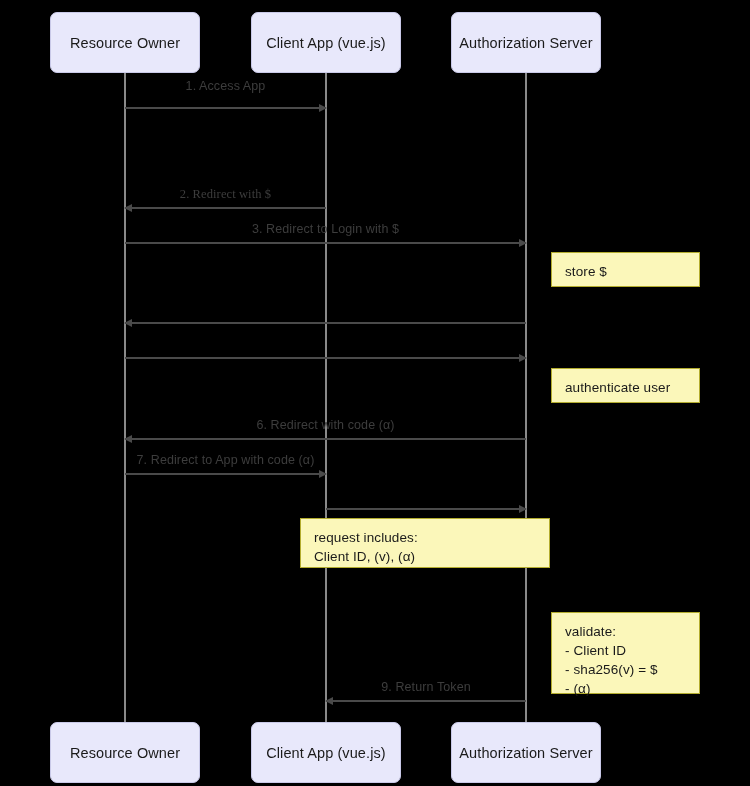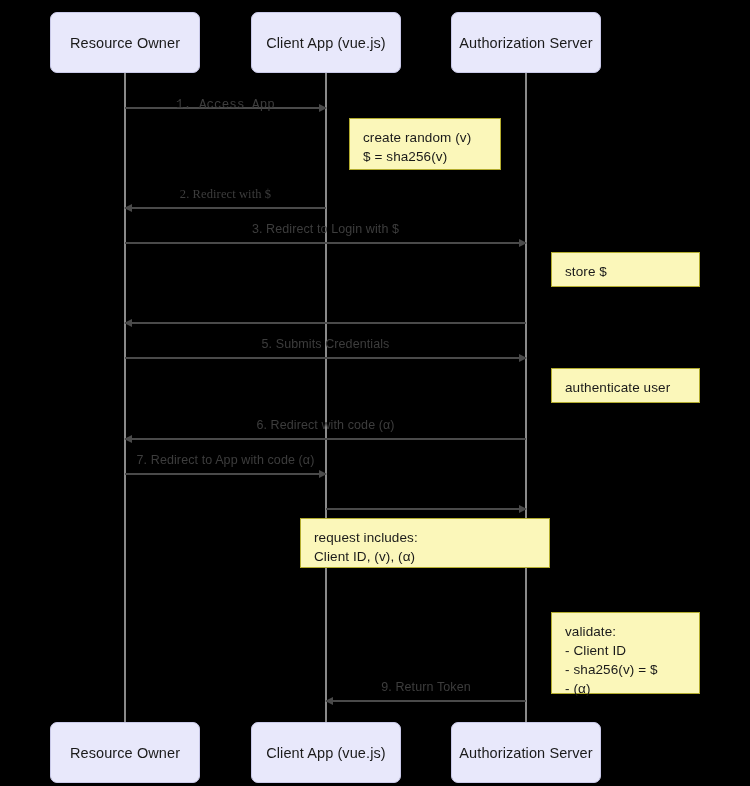--- a/index.html
+++ b/index.html
@@ -107,53 +107,50 @@
     </div>
     <div class="actor-box" style="left: 251px; top: 722px; width: 150px; height: 61px; background: rgb(232, 232, 251); border-color: rgb(201, 201, 232);">
       <span>Client App (vue.js)</span>
     </div>
     <div class="actor-box" style="left: 451px; top: 722px; width: 150px; height: 61px; background: rgb(232, 232, 251); border-color: rgb(201, 201, 232);">
       <span>Authorization Server</span>
     </div>
     <div class="message" style="left: 125px; top: 107px; width: 201px; background: rgb(74, 74, 74);">
       <div class="arrowhead right" style="border-left-color: rgb(74, 74, 74);"></div>
     </div>
-    <div class="message-label" style="left: 125px; width: 201px; top: 98px; font-family: Liberation Mono, monospace;">1. Access App</div>
+    <div class="message-label" style="left: 125px; width: 201px; top: 79px;">1. Access App</div>
     <div class="message" style="left: 125px; top: 207px; width: 201px; background: rgb(74, 74, 74);">
       <div class="arrowhead left" style="border-right-color: rgb(74, 74, 74);"></div>
     </div>
     <div class="message-label" style="left: 125px; width: 201px; top: 187px; font-family: Liberation Serif, serif;">2. Redirect with $</div>
     <div class="message" style="left: 125px; top: 242px; width: 401px; background: rgb(74, 74, 74);">
       <div class="arrowhead right" style="border-left-color: rgb(74, 74, 74);"></div>
     </div>
     <div class="message-label" style="left: 125px; width: 401px; top: 222px;">3. Redirect to Login with $</div>
     <div class="message" style="left: 125px; top: 322px; width: 401px; background: rgb(74, 74, 74);">
       <div class="arrowhead left" style="border-right-color: rgb(74, 74, 74);"></div>
     </div>
     <div class="message" style="left: 125px; top: 357px; width: 401px; background: rgb(74, 74, 74);">
       <div class="arrowhead right" style="border-left-color: rgb(74, 74, 74);"></div>
     </div>
-    <div class="message-label" style="left: 125px; width: 401px; top: 337px;">5. Submits Credentials</div>
     <div class="message" style="left: 125px; top: 438px; width: 401px; background: rgb(74, 74, 74);">
       <div class="arrowhead left" style="border-right-color: rgb(74, 74, 74);"></div>
     </div>
     <div class="message-label" style="left: 125px; width: 401px; top: 418px;">6. Redirect with code (α)</div>
     <div class="message" style="left: 125px; top: 473px; width: 201px; background: rgb(74, 74, 74);">
       <div class="arrowhead right" style="border-left-color: rgb(74, 74, 74);"></div>
     </div>
     <div class="message-label" style="left: 125px; width: 201px; top: 453px;">7. Redirect to App with code (α)</div>
     <div class="message" style="left: 326px; top: 508px; width: 200px; background: rgb(74, 74, 74);">
       <div class="arrowhead right" style="border-left-color: rgb(74, 74, 74);"></div>
     </div>
     <div class="message" style="left: 326px; top: 700px; width: 200px; background: rgb(74, 74, 74);">
       <div class="arrowhead left" style="border-right-color: rgb(74, 74, 74);"></div>
     </div>
     <div class="message-label" style="left: 326px; width: 200px; top: 680px;">9. Return Token</div>
-    <div class="note-box" style="left: 349px; top: 118px; width: 152px; height: 52px; background: rgb(251, 247, 186); border-color: rgb(179, 172, 46);">create random (v)
-$ = sha256(v)</div>
     <div class="note-box" style="left: 551px; top: 252px; width: 149px; height: 35px; background: rgb(251, 247, 186); border-color: rgb(179, 172, 46);">store $</div>
     <div class="note-box" style="left: 551px; top: 368px; width: 149px; height: 35px; background: rgb(251, 247, 186); border-color: rgb(179, 172, 46);">authenticate user</div>
     <div class="note-box" style="left: 300px; top: 518px; width: 250px; height: 50px; background: rgb(251, 247, 186); border-color: rgb(179, 172, 46);">request includes:
 Client ID, (v), (α)</div>
     <div class="note-box" style="left: 551px; top: 581px; width: 149px; height: 82px; background: rgb(251, 247, 186); border-color: rgb(179, 172, 46); margin-top: 31px;">validate:
 - Client ID
 - sha256(v) = $
 - (α)</div>
   </div>
 

